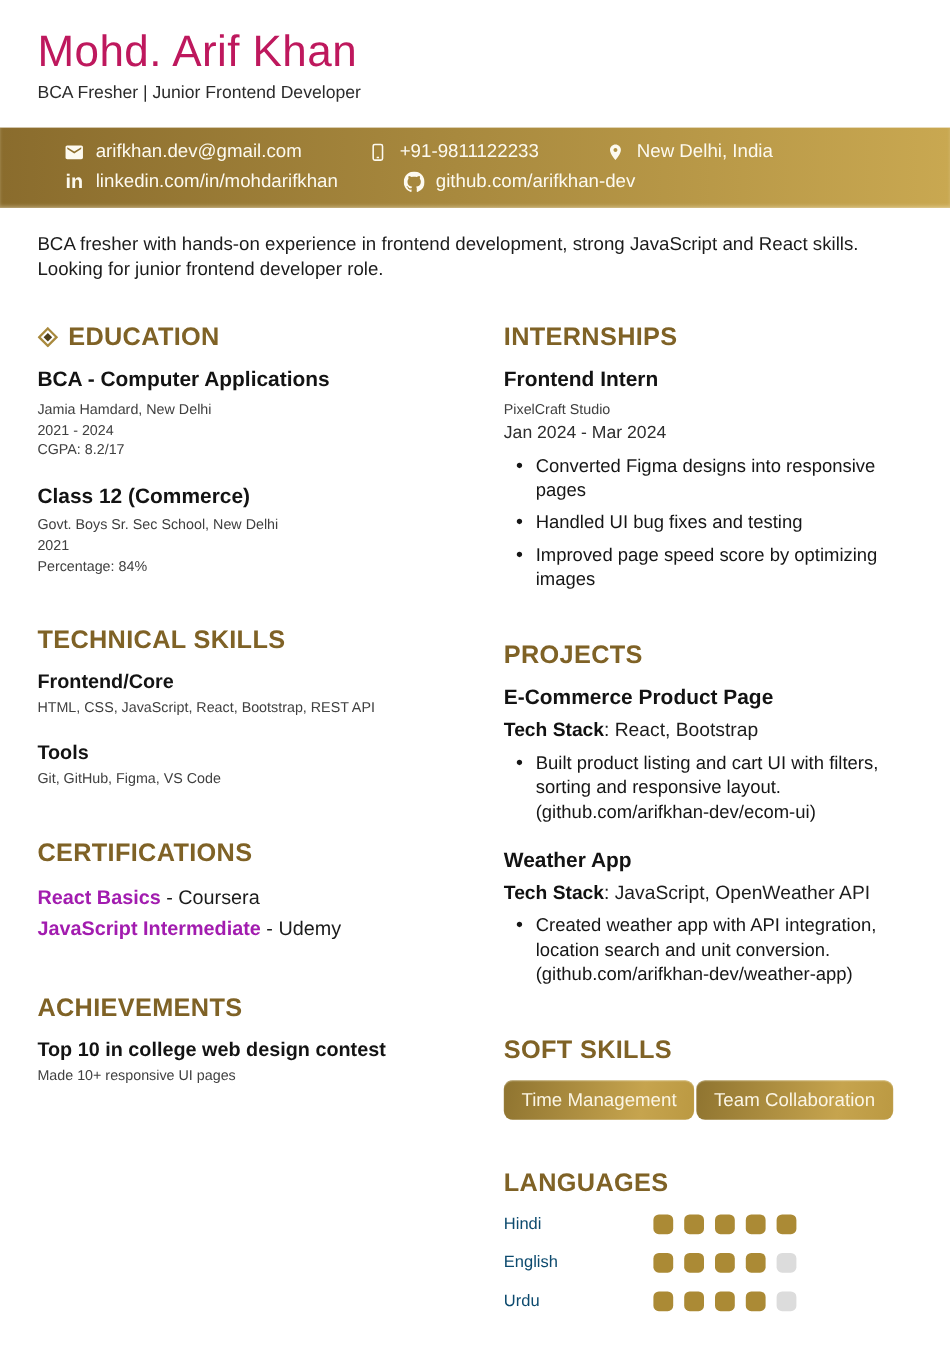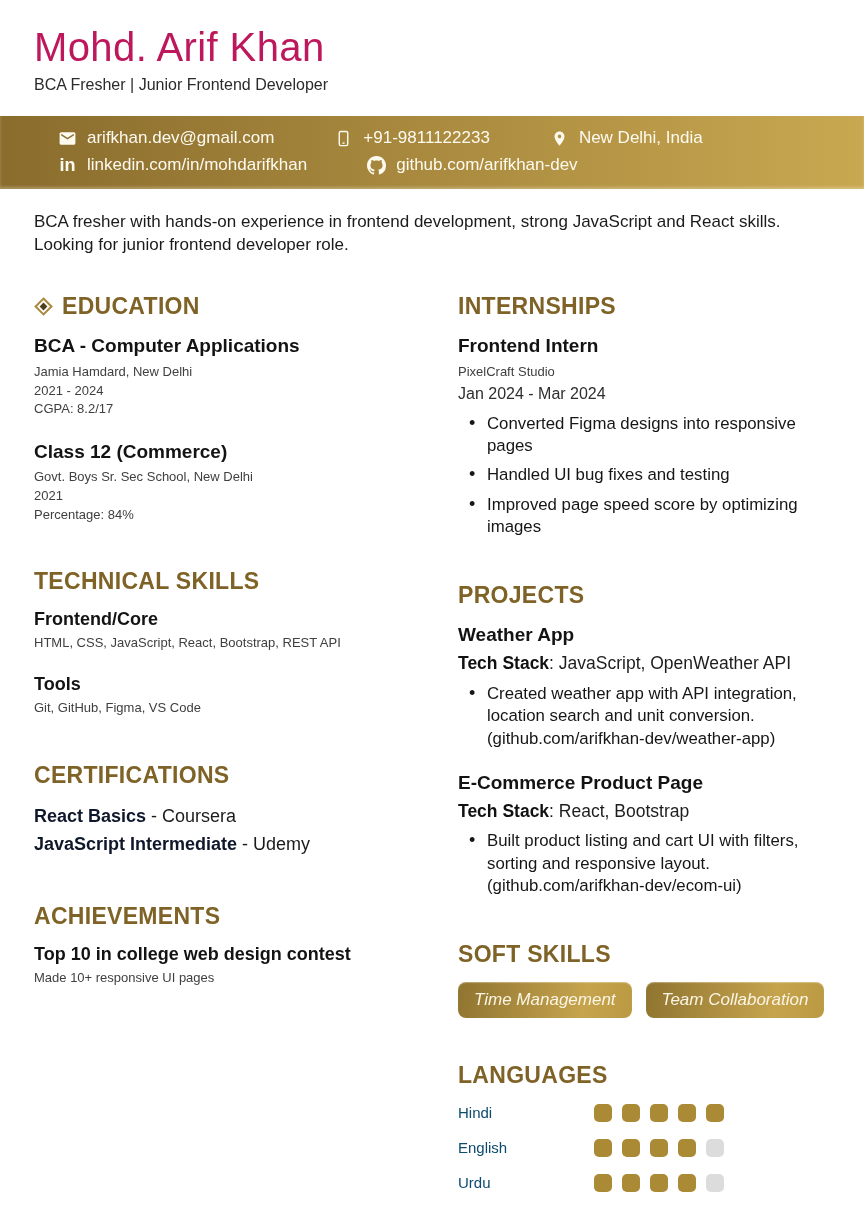--- a/index.html
+++ b/index.html
@@ -61,38 +61,38 @@
   .diamond { width: 19px; height: 19px; flex: none; display: inline-flex; }
 
   .item { margin-bottom: 21px; }
   .item:last-child { margin-bottom: 0; }
   .item-title { font-size: 19px; font-weight: 700; color: #131313; margin-bottom: 5px; line-height: 1.25; }
   .line { font-size: 13px; line-height: 1.43; color: #404040; }
   .period { font-size: 16px; color: #2e2e2e; line-height: 1.5; }
 
   .group-label { font-size: 18px; font-weight: 700; color: #131313; margin-bottom: 4px; }
   .cert-line { font-size: 18px; line-height: 1.55; color: #1b1b1b; }
-  .cert-line b { color: #0f172a; }
+  .cert-line b { color: #a21caf; }
 
   ul.bullets { list-style: none; margin: 4px 0 0 0; padding: 0; }
   ul.bullets li {
     position: relative; padding-left: 29px;
     font-size: 16.8px; line-height: 1.33; margin-top: 7px; color: #161616;
   }
   ul.bullets li::before {
     content: "\2022";
     position: absolute; left: 11px; top: -1px;
     font-size: 18px; color: #161616;
   }
 
   .tech-line { font-size: 17.5px; color: #1d1d1d; line-height: 1.35; }
   .tech-line b { color: #111; }
 
   
-  .badges { display: flex; gap: 14px; margin-top: 6px; font-style: italic; }
+  .badges { display: flex; gap: 2px; margin-top: 6px; }
   .badge {
     background: linear-gradient(100deg, var(--badge-from, #8f7430) 0%, var(--badge-to, #c6a44e) 72%, #bb9942 100%);
     color: #fbf5e4; font-size: 17px; line-height: 1;
     padding: 9px 16px 10px 16px; border-radius: 8px;
     box-shadow: inset 0 1px 1px rgba(255,255,240,0.35);
     white-space: nowrap;
   }
 
   
   .lang-row { display: flex; align-items: center; margin-bottom: 17px; }
@@ -227,33 +227,33 @@
             <li>Converted Figma designs into responsive pages</li>
             <li>Handled UI bug fixes and testing</li>
             <li>Improved page speed score by optimizing images</li>
           </ul>
         </div>
       </div>
 
       <div class="section">
         <h2 class="sec-h">PROJECTS</h2>
         <div class="item">
+          <div class="item-title">E-Commerce Product Page</div>
+          <div class="tech-line"><b>Tech Stack</b><span>: React, Bootstrap</span></div>
+          <ul class="bullets">
+            <li>Built product listing and cart UI with filters, sorting and responsive layout. (github.com/arifkhan-dev/ecom-ui)</li>
+          </ul>
+        </div>
+        <div class="item">
           <div class="item-title">Weather App</div>
           <div class="tech-line"><b>Tech Stack</b><span>: JavaScript, OpenWeather API</span></div>
           <ul class="bullets">
             <li>Created weather app with API integration, location search and unit conversion. (github.com/arifkhan-dev/weather-app)</li>
           </ul>
         </div>
-        <div class="item">
-          <div class="item-title">E-Commerce Product Page</div>
-          <div class="tech-line"><b>Tech Stack</b><span>: React, Bootstrap</span></div>
-          <ul class="bullets">
-            <li>Built product listing and cart UI with filters, sorting and responsive layout. (github.com/arifkhan-dev/ecom-ui)</li>
-          </ul>
-        </div>
       </div>
 
       <div class="section">
         <h2 class="sec-h">SOFT SKILLS</h2>
         <div class="badges">
           <span class="badge">Time Management</span>
           <span class="badge">Team Collaboration</span>
         </div>
       </div>
 

